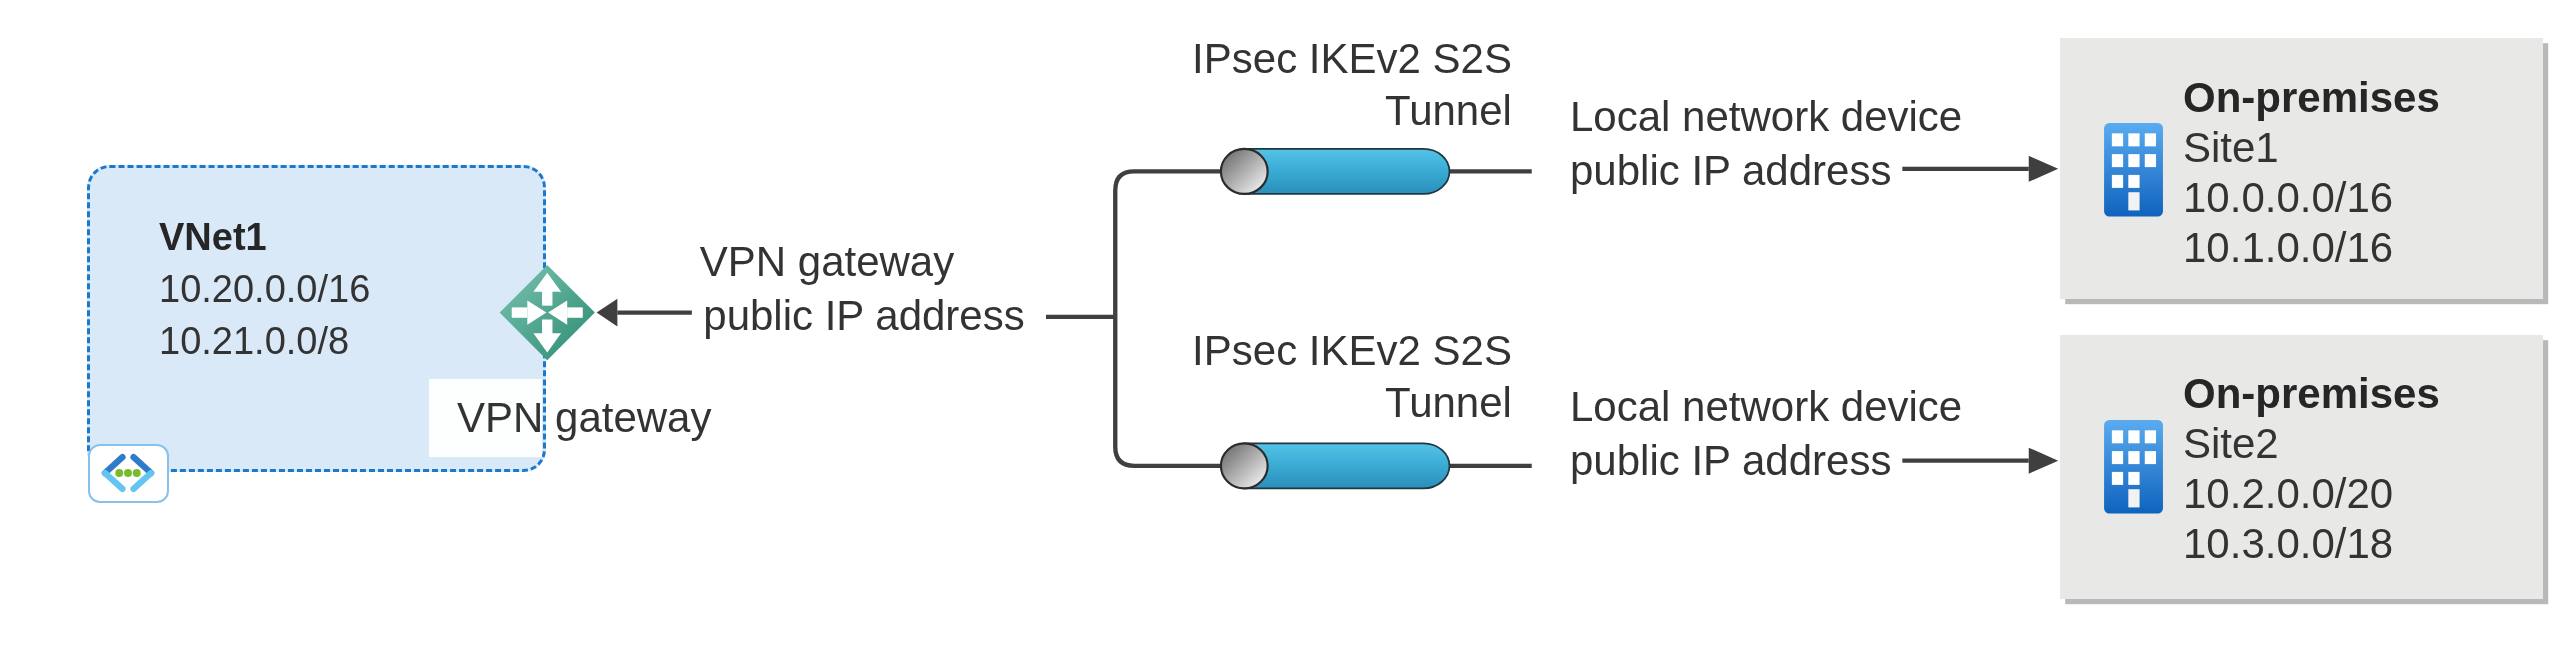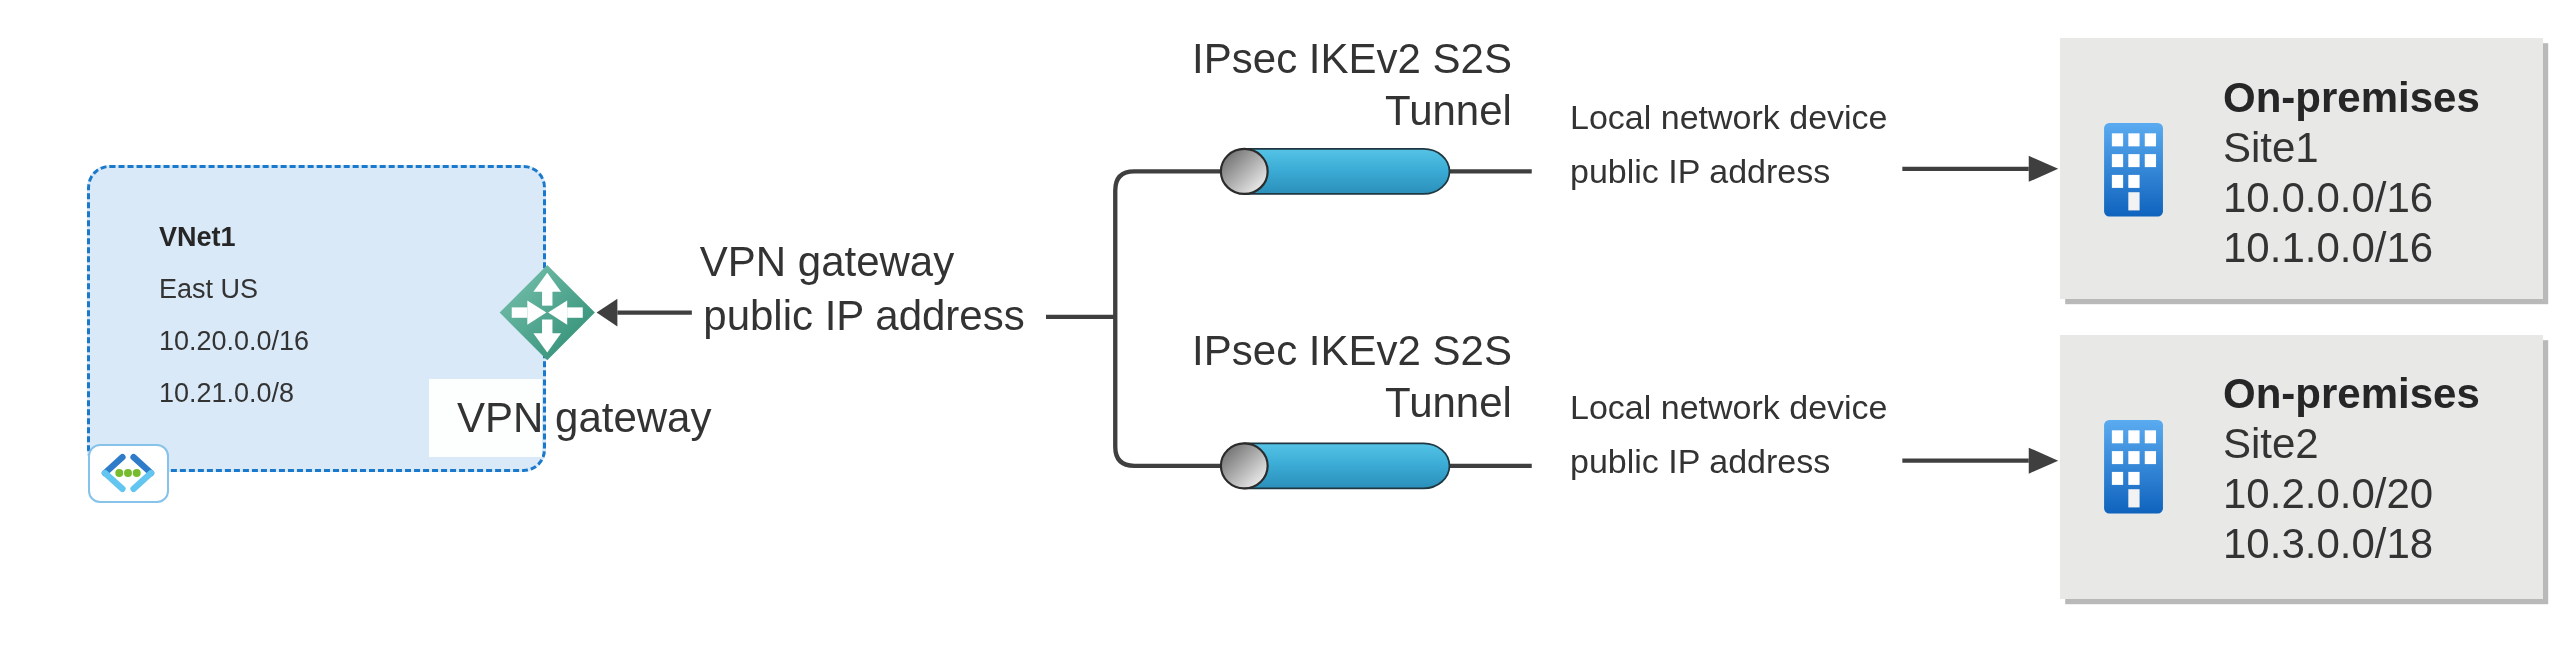--- a/index.html
+++ b/index.html
@@ -9,39 +9,39 @@
   }
   .abs{position:absolute;}
   .txt{font-size:42px;line-height:54px;color:#333333;white-space:nowrap;}
   .bold{font-weight:bold;color:#262626;}
   .centered{transform:translateX(-50%);text-align:center;}
   
   .vnet-box{
     left:87px;top:165px;width:459px;height:307px;box-sizing:border-box;
     background:#d9e9f7;border:3.5px dashed #1b79cc;border-radius:22.5px;z-index:0;
   }
-  .vnet-text{left:159px;top:211px;line-height:52px;font-size:27px;z-index:2;}
+  .vnet-text{left:159px;top:211px;line-height:52px;font-size:38px;z-index:2;}
   .gw-label-bg{left:429px;top:379px;width:113px;height:78px;background:#fdfefe;z-index:1;}
   .gw-label{left:457px;top:393px;z-index:2;font-size:42px;line-height:50px;}
   .vnet-icon-box{
     left:88px;top:444px;width:81px;height:59px;background:#ffffff;box-sizing:border-box;
     border:2.6px solid #86c2ea;border-radius:12px;z-index:2;
   }
   .svg-layer{left:0;top:0;width:2576px;height:652px;z-index:1;}
   .mid-line{font-size:42px;line-height:50px;}
   .tunnel-label{font-size:42px;line-height:52px;text-align:right;}
-  .localdev{font-size:34px;line-height:54px;}
+  .localdev{font-size:42px;line-height:54px;}
   
   .site-box{
     left:2060px;width:483px;background:#e8e8e6;z-index:0;
     box-shadow:5.2px 5.2px 0 #b9b9b9;
   }
   .site1{top:38px;height:261px;}
   .site2{top:335px;height:264px;}
-  .site-text{left:2183px;font-size:42px;line-height:50px;z-index:2;margin-left:40px;}
+  .site-text{left:2183px;font-size:42px;line-height:50px;z-index:2;}
 </style>
 </head>
 <body>
 
 <div class="stage">
 
   <div class="abs vnet-box"></div>
 
   <div class="abs gw-label-bg"></div>
 
@@ -136,21 +136,20 @@
       <path d="M54 14 L76 34" stroke="#2e7bc9" stroke-width="8" stroke-linecap="round" fill="none"></path>
       <path d="M76 34 L54 54" stroke="#62c6f0" stroke-width="8" stroke-linecap="round" fill="none"></path>
       <circle cx="36" cy="34" r="5" fill="#76bc2d"></circle>
       <circle cx="47" cy="34" r="5" fill="#76bc2d"></circle>
       <circle cx="58" cy="34" r="5" fill="#76bc2d"></circle>
     </svg>
   </div>
 
   <div class="abs vnet-text">
     <div class="bold">VNet1</div>
-    <div>East US</div>
     <div>10.20.0.0/16</div>
     <div>10.21.0.0/8</div>
   </div>
 
   <div class="abs txt gw-label">VPN gateway</div>
 
   <div class="abs mid-line centered" style="left:827px;top:237px;">VPN gateway</div>
   <div class="abs mid-line centered" style="left:864px;top:291px;">public IP address</div>
 
   <div class="abs tunnel-label centered" style="left:1352px;top:33px;">

